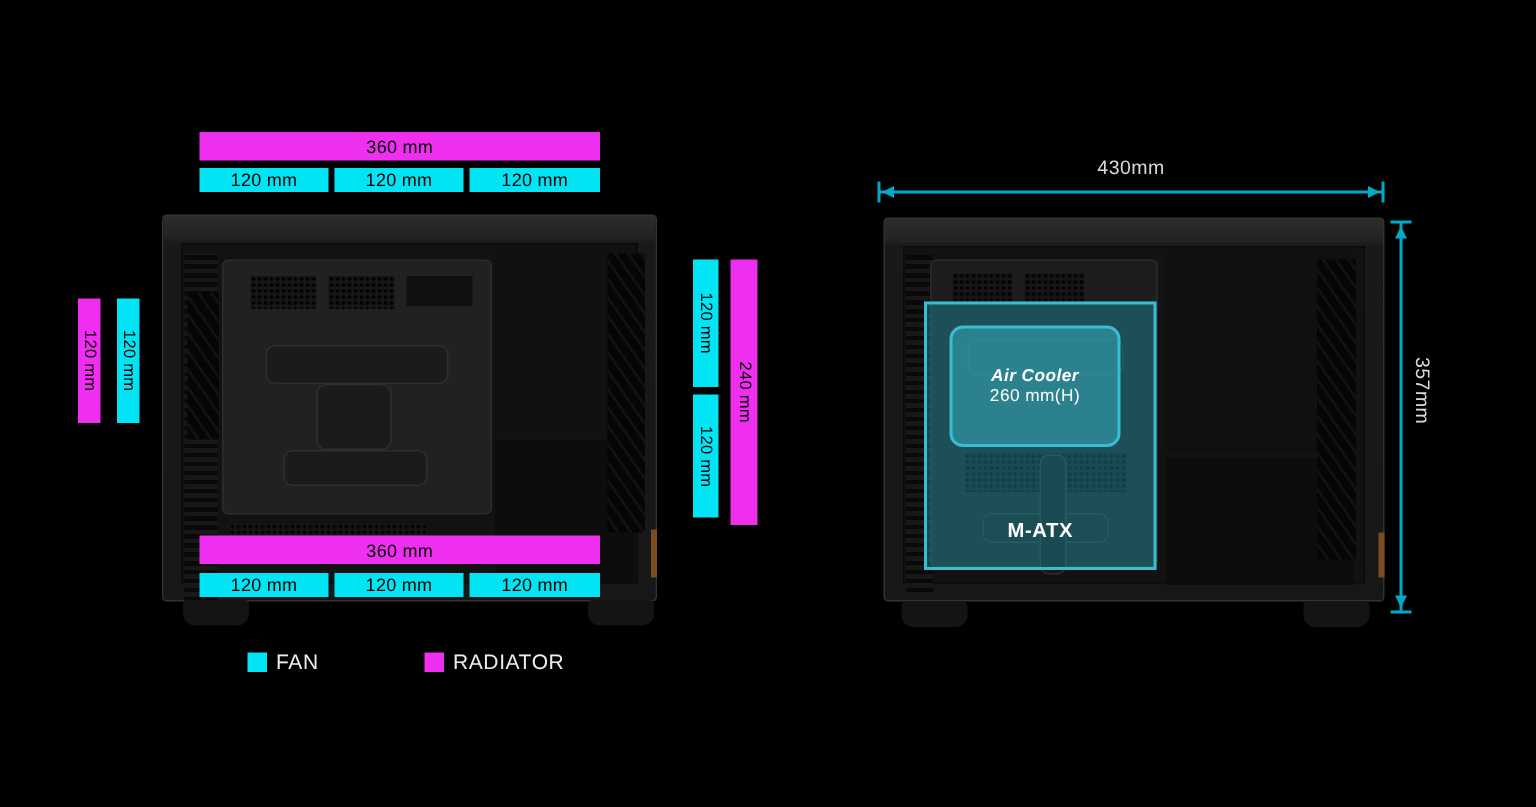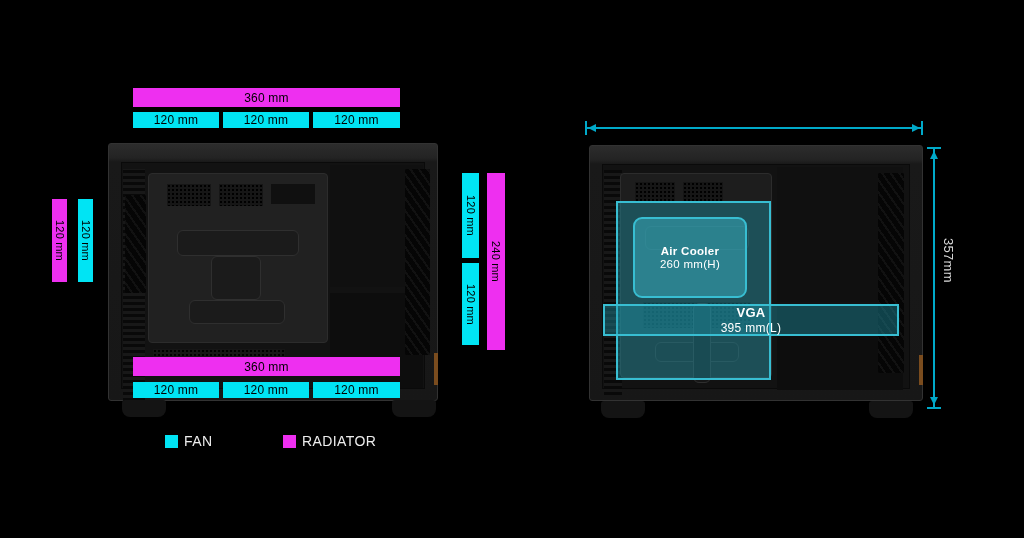--- a/index.html
+++ b/index.html
@@ -27,21 +27,21 @@
   .tri.right{border-top:4px solid transparent;border-bottom:4px solid transparent;border-left:8px solid var(--dim,#00a9c9);}
   .tri.up   {border-left:4px solid transparent;border-right:4px solid transparent;border-bottom:8px solid var(--dim,#00a9c9);}
   .tri.down {border-left:4px solid transparent;border-right:4px solid transparent;border-top:8px solid var(--dim,#00a9c9);}
   
   .overlay-box{
     position:absolute;border:2px solid var(--overlay_border,#38bed2);
     background:var(--overlay_fill,rgba(32,150,170,.42));
     display:flex;flex-direction:column;align-items:center;justify-content:center;
     color:#fff;box-sizing:border-box;
   }
-  .overlay-box .t1{font-weight:bold;font-size:12px;letter-spacing:.3px;}
+  .overlay-box .t1{font-weight:bold;font-size:12px;letter-spacing:.3px;font-style:italic;}
   .overlay-box .t2{font-size:12px;margin-top:1px;letter-spacing:.3px;}
   
   .cbody{
     position:absolute;background:linear-gradient(#2c2c2c 0px,#232323 14px,#191919 18px,#171717 100%);
     border:1px solid #323232;border-radius:3px;box-sizing:border-box;
   }
   .cavity{position:absolute;background:#121212;border:1px solid #0a0a0a;box-sizing:border-box;}
   .fins{
     position:absolute;
     background:repeating-linear-gradient(0deg,#090909 0 3px,#181818 3px 6px);
@@ -132,25 +132,23 @@
     <div class="accent" style="left:330px;top:210px;width:4px;height:30px"></div>
     <div class="foot" style="left:12px;top:256px;width:44px;height:17px"></div>
     <div class="foot" style="left:280px;top:256px;width:44px;height:17px"></div>
   </div>
 
   <div class="overlay-box" style="left:616px;top:201px;width:155px;height:179px;justify-content:flex-end"></div>
   <div class="overlay-box" style="left:633px;top:217px;width:114px;height:81px;border-radius:9px;background:var(--overlay_fill_strong,rgba(56,172,188,.55))">
     <div class="t1" style="font-size:11.5px">Air Cooler</div>
     <div class="t2" style="font-size:11.5px">260 mm(H)</div>
   </div>
-  <div class="overlay-box" style="left:603px;top:304px;width:296px;height:32px">
-    <div class="t1" style="font-size:13px">VGA</div>
-    <div class="t2">395 mm(L)</div>
-  </div>
+  <div class="abs" style="left:616px;top:346px;width:155px;text-align:center;color:#fff;font-weight:bold;font-size:13.5px;letter-spacing:.4px">M-ATX</div>
 
+  <div class="abs dim-label" style="left:586px;top:104px;width:336px;text-align:center">430mm</div>
   <div class="abs dim" style="left:586px;top:127px;width:336px;height:2px"></div>
   <div class="abs dim" style="left:585px;top:121px;width:2px;height:14px"></div>
   <div class="abs dim" style="left:921px;top:121px;width:2px;height:14px"></div>
   <div class="tri left" style="left:588px;top:124px"></div>
   <div class="tri right" style="left:912px;top:124px"></div>
 
   <div class="abs dim" style="left:933px;top:148px;width:2px;height:260px"></div>
   <div class="abs dim" style="left:927px;top:147px;width:14px;height:2px"></div>
   <div class="abs dim" style="left:927px;top:407px;width:14px;height:2px"></div>
   <div class="tri up" style="left:930px;top:151px"></div>

